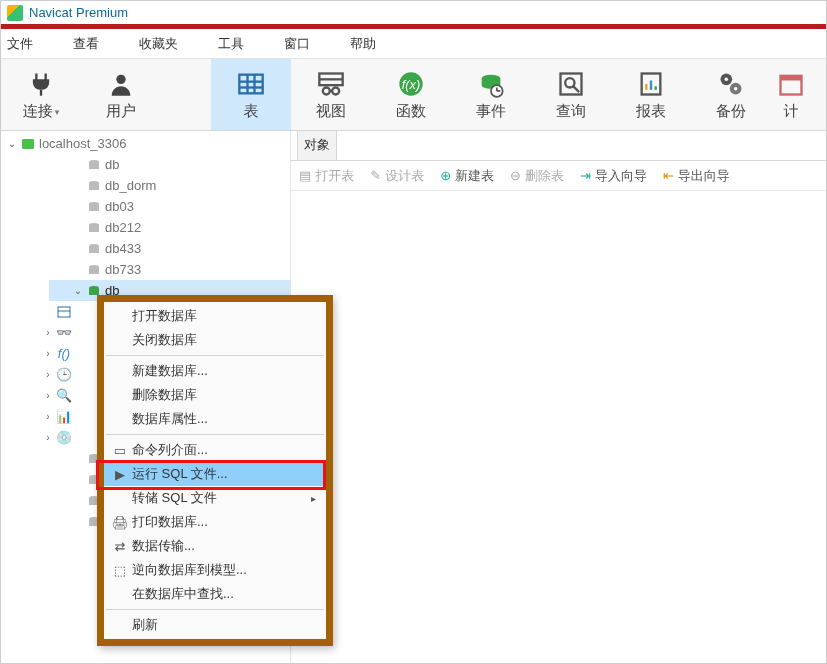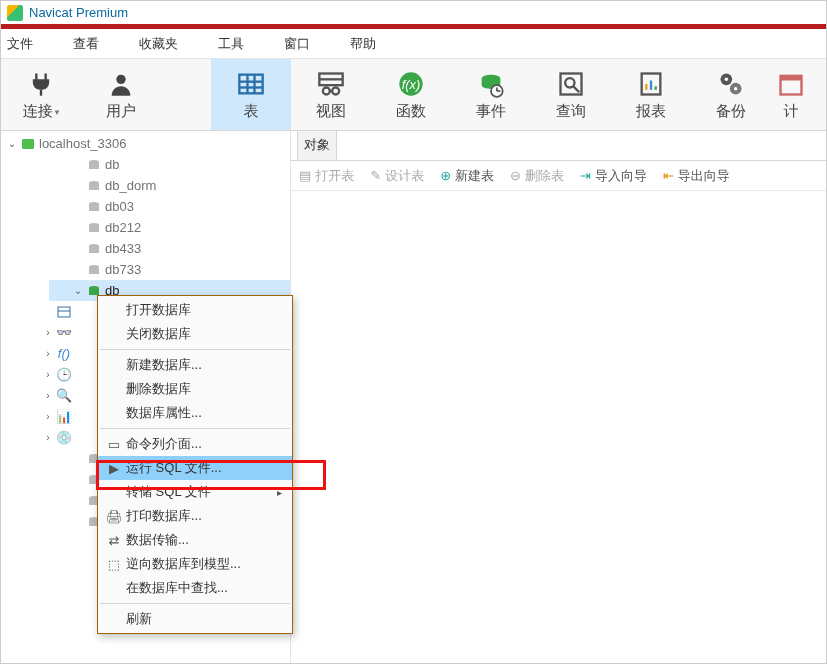--- a/index.html
+++ b/index.html
@@ -89,23 +89,23 @@
     border-bottom: 1px solid #e8e8e8;
     color: #555;
   }
   .obj-toolbar .itm { display:flex; align-items:center; gap:4px; font-size: 13px; }
   .obj-toolbar .itm.disabled { color: #aaa; }
   .obj-toolbar .ic { font-size: 13px; }
   
   .ctxmenu {
     position: absolute;
     left: 96px; top: 294px;
-    width: 196px;
+    width: 236px;
     background: #fafafa;
-    border: 1px solid #a16207;
+    border: 7px solid #a16207;
     box-shadow: 2px 3px 8px rgba(0,0,0,.25);
     padding: 2px 0;
   }
   .ctxmenu .mi {
     height: 24px; display:flex; align-items:center;
     padding: 0 10px 0 4px;
   }
   .ctxmenu .mi .mic { width: 24px; display:flex; justify-content:center; color:#555; font-size:13px; }
   .ctxmenu .mi .mtxt { flex:1; }
   .ctxmenu .mi .arrow { font-size: 10px; color:#555; }

